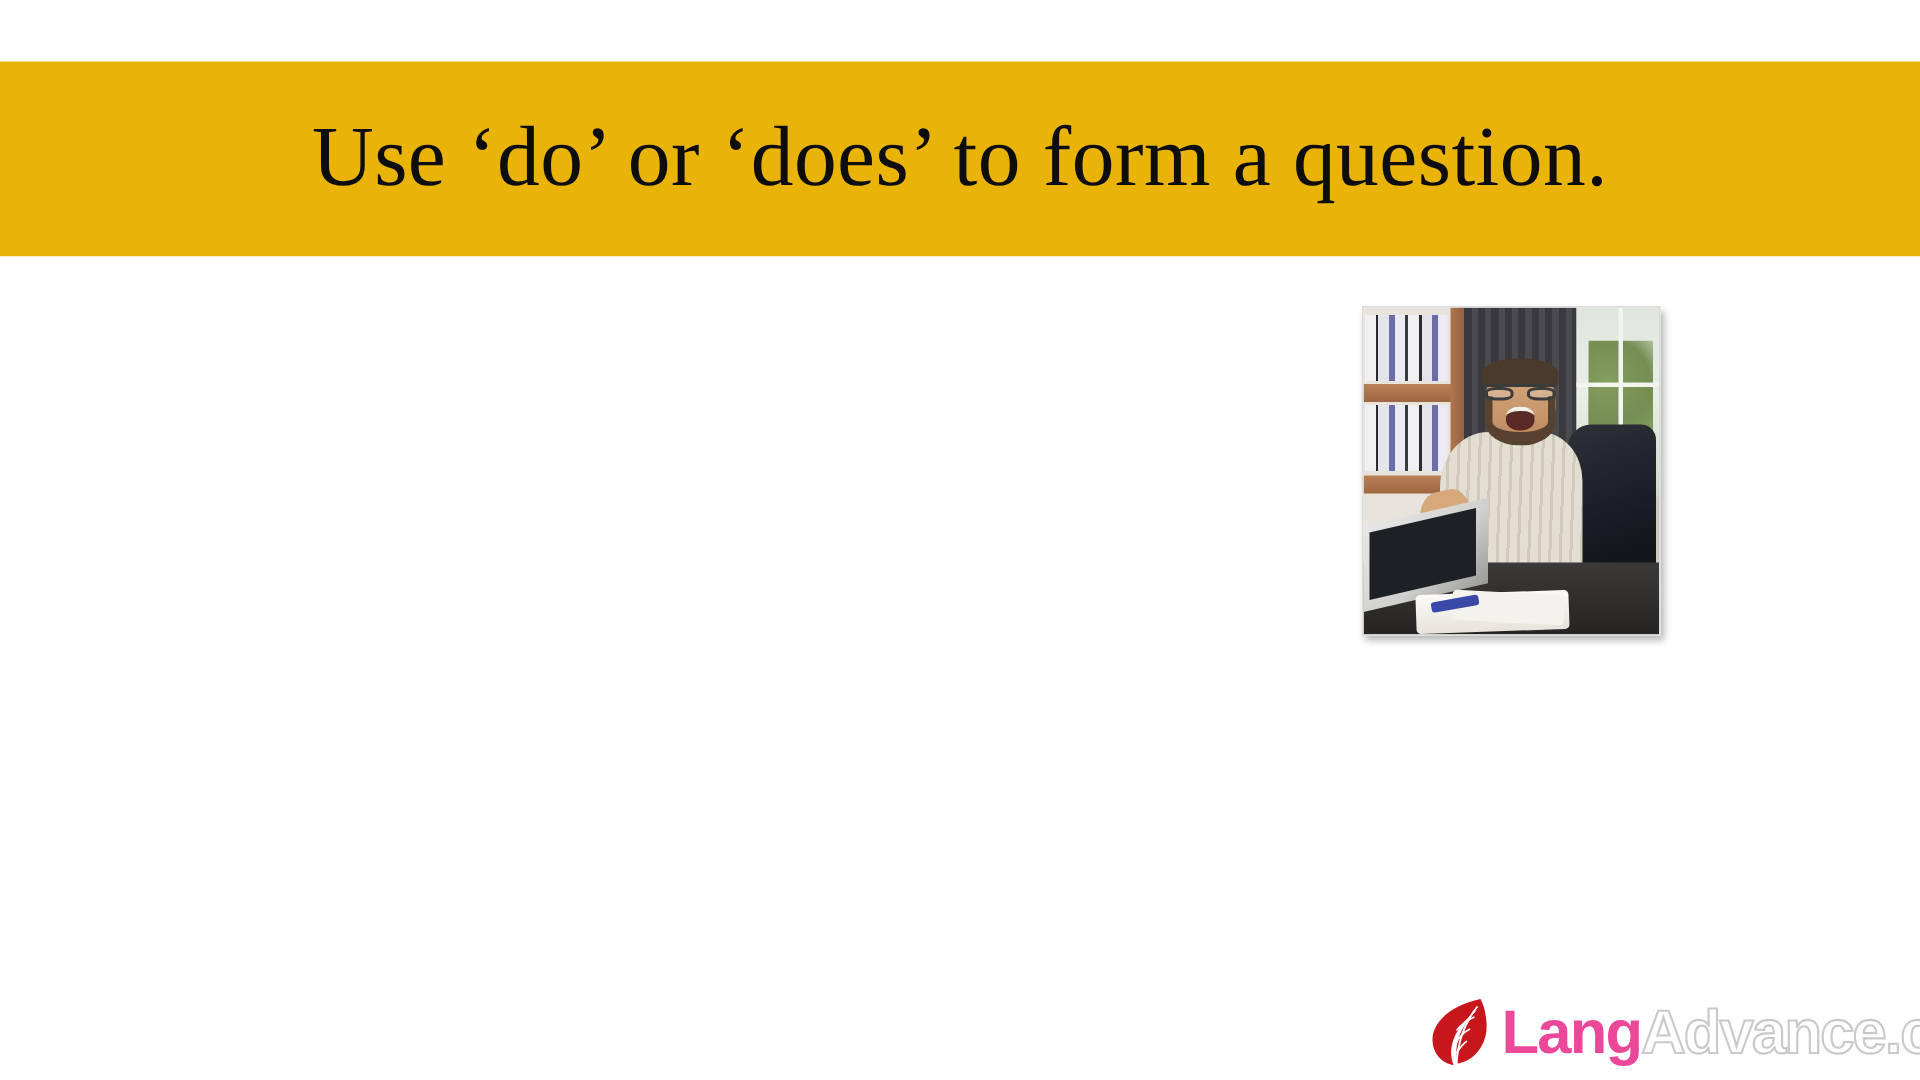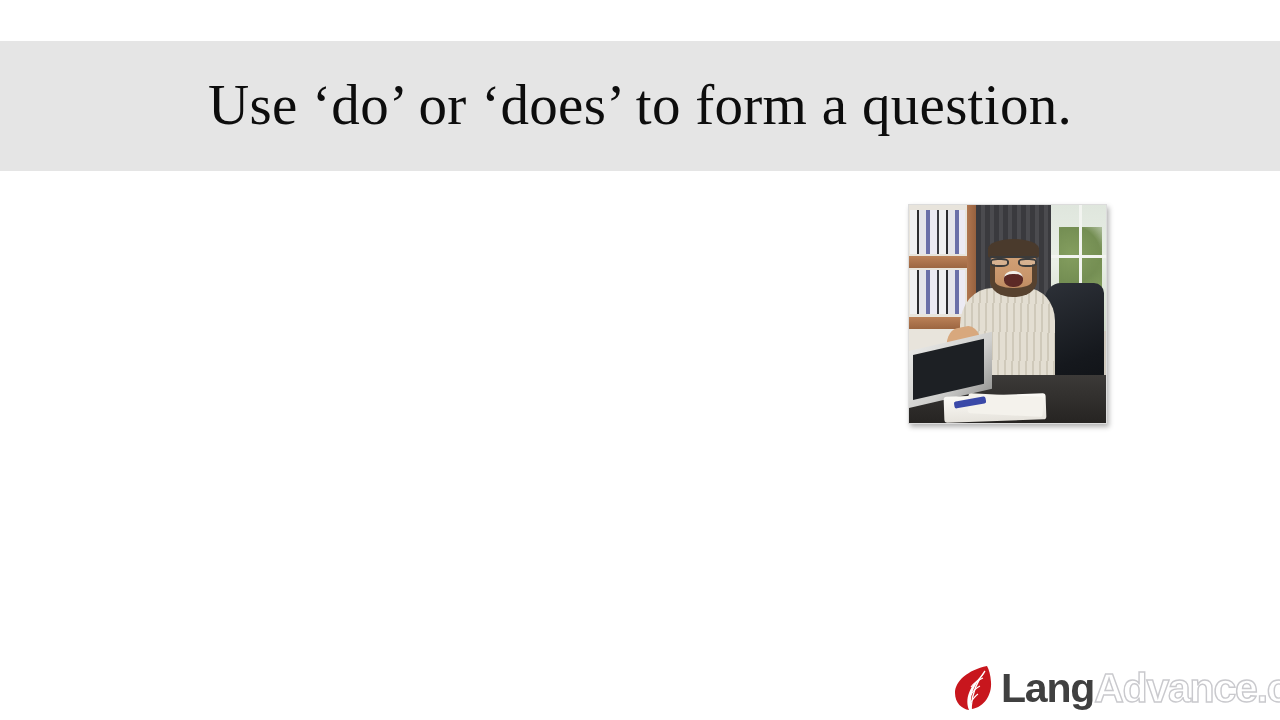--- a/index.html
+++ b/index.html
@@ -20,21 +20,21 @@
     background: #ffffff;
   }
 
   
   .title-banner {
     position: absolute;
     left: 0;
     top: 41px;
     width: 1280px;
     height: 130px;
-    background: #e5e5e5;
+    background: #eab308;
     display: flex;
     align-items: center;
     justify-content: center;
   }
 
   .title-text {
     font-family: "Liberation Serif", "DejaVu Serif", serif;
     font-size: 57px;
     line-height: 1;
     font-weight: 400;
@@ -360,21 +360,21 @@
     display: flex;
     align-items: baseline;
     font-family: "Liberation Sans", sans-serif;
     font-weight: bold;
     font-size: 41px;
     line-height: 1;
     letter-spacing: -1.2px;
   }
 
   .logo-lang {
-    color: #404040;
+    color: #ec4899;
   }
 
   .logo-advance {
     color: #ffffff;
     -webkit-text-stroke: 1.4px #c9c9cd;
     text-stroke: 1.4px #c9c9cd;
   }
 </style>
 </head>
 <body>

